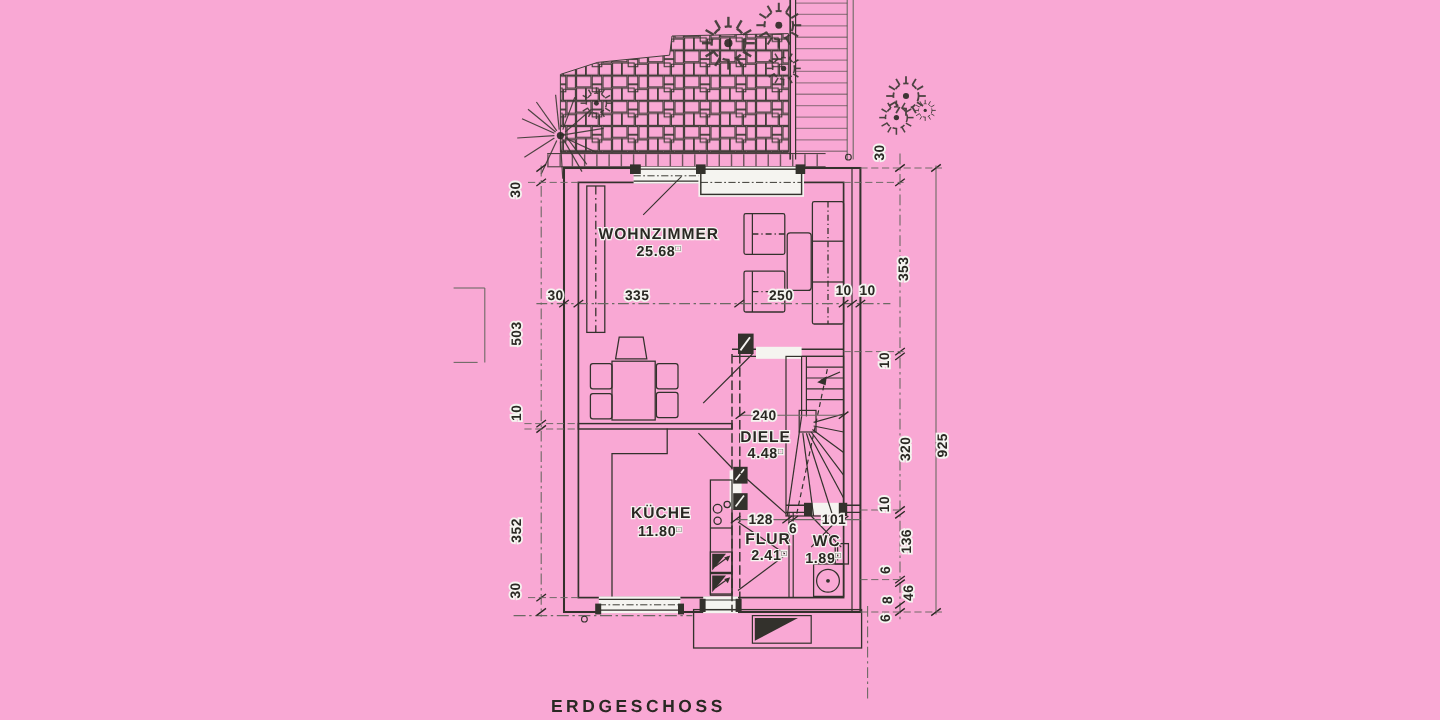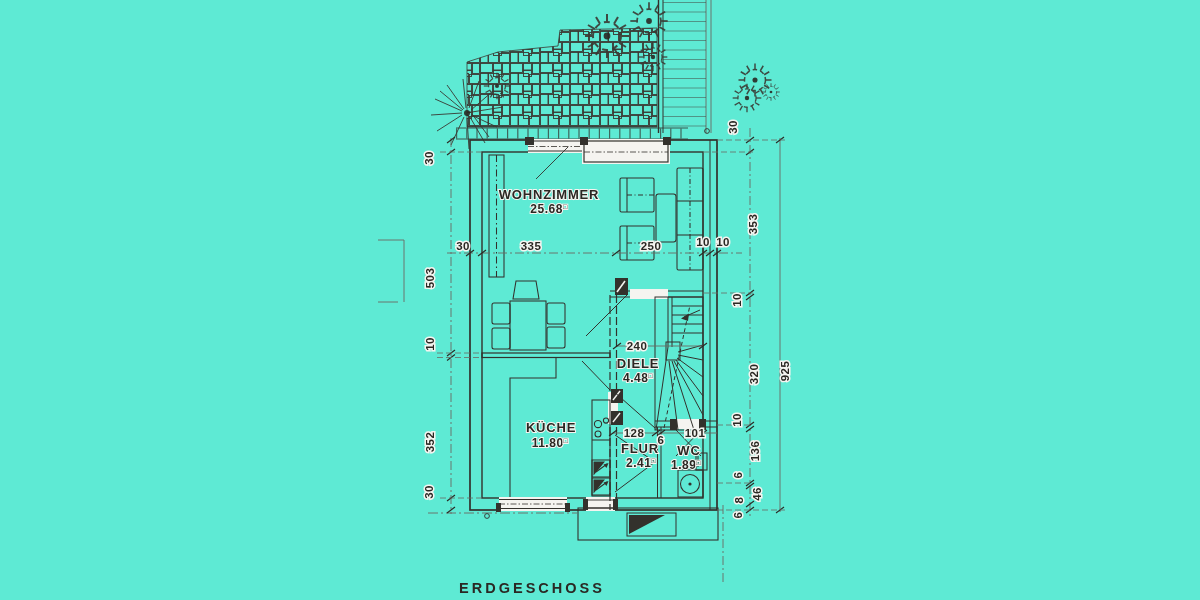--- a/index.html
+++ b/index.html
@@ -1,16 +1,16 @@
 <!DOCTYPE html>
 <html><head>
 <meta charset="utf-8">
 <style>
   html,body{margin:0;padding:0;background:#e9e7e2;}
-  .stage{width:1200px;height:600px;position:relative;background:#5eead4;overflow:hidden;}
+  .stage{width:1200px;height:600px;position:relative;background:#f9a8d4;overflow:hidden;}
   svg{display:block;}
   text{font-family:"Liberation Sans","DejaVu Sans",sans-serif;fill:#2a2823;}
   .dim{font-size:11.5px;font-weight:700;letter-spacing:.4px;paint-order:stroke;stroke:#f5f4f0;stroke-width:3px;}
   .room{font-size:13px;font-weight:700;letter-spacing:.8px;paint-order:stroke;stroke:#f5f4f0;stroke-width:2px;}
   .area{font-size:12px;font-weight:700;letter-spacing:.5px;paint-order:stroke;stroke:#f5f4f0;stroke-width:2px;}
   .unit{font-size:7px;}
   .title{font-size:14.5px;font-weight:700;letter-spacing:3px;}
   .ink{stroke:#33312c;fill:none;}
   .ink-f{fill:#33312c;stroke:none;}
   .lt{stroke:#6b6963;fill:none;}

